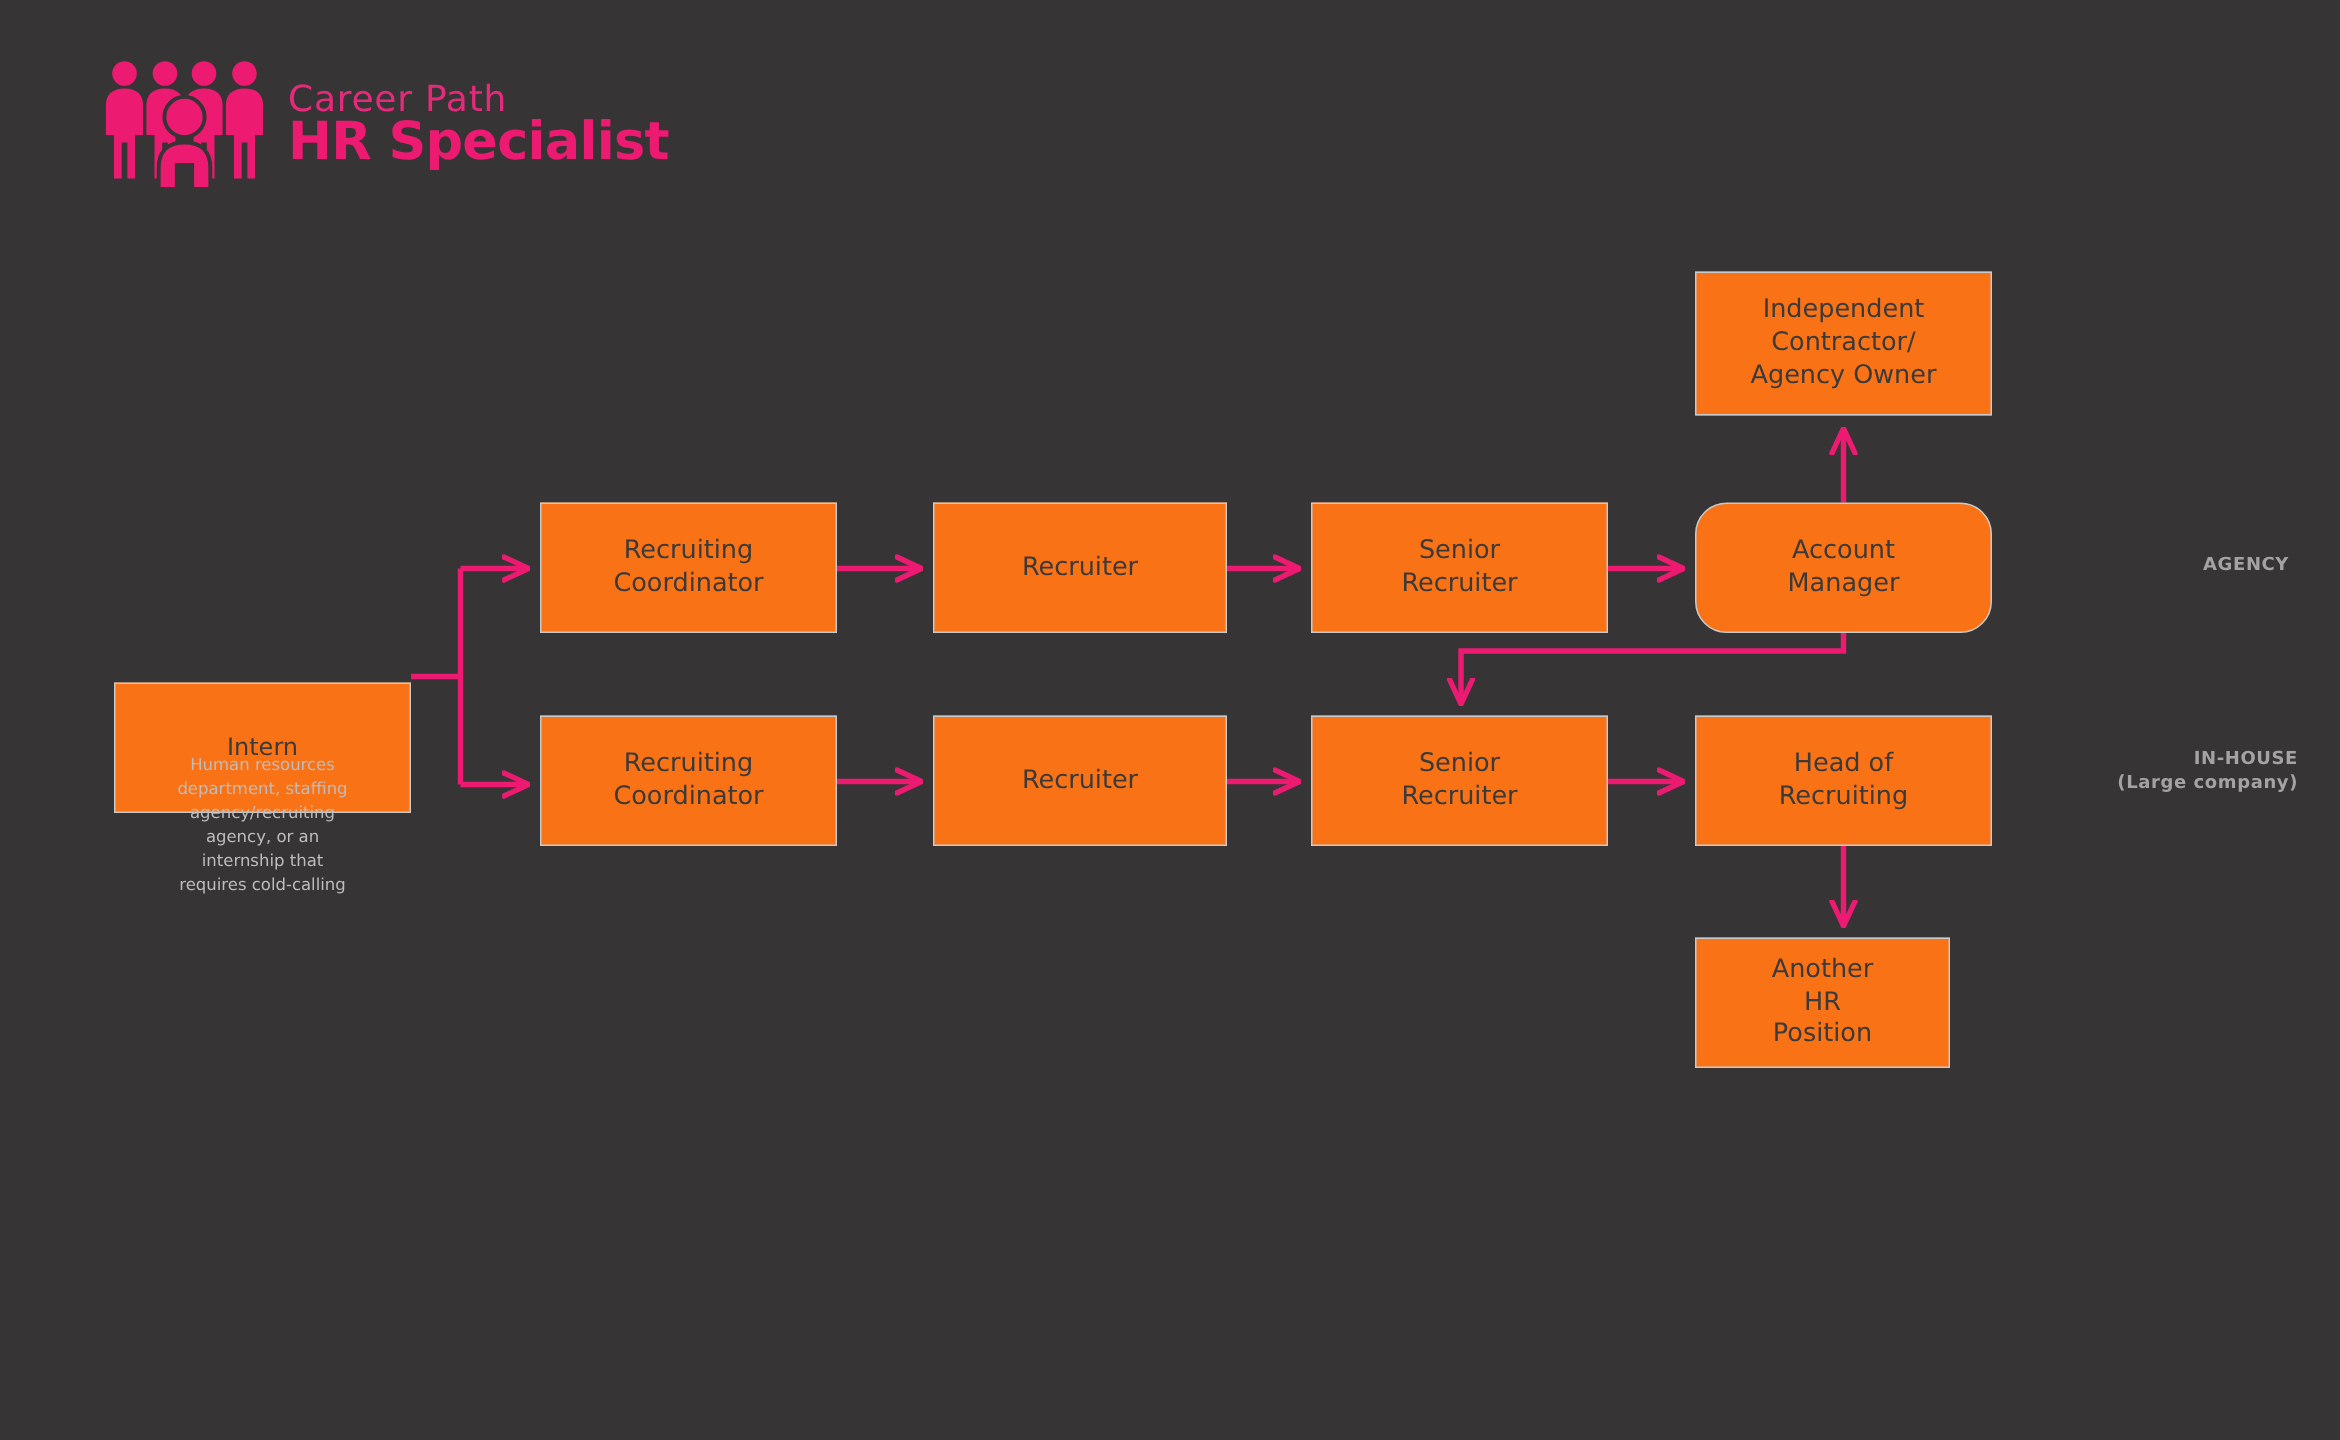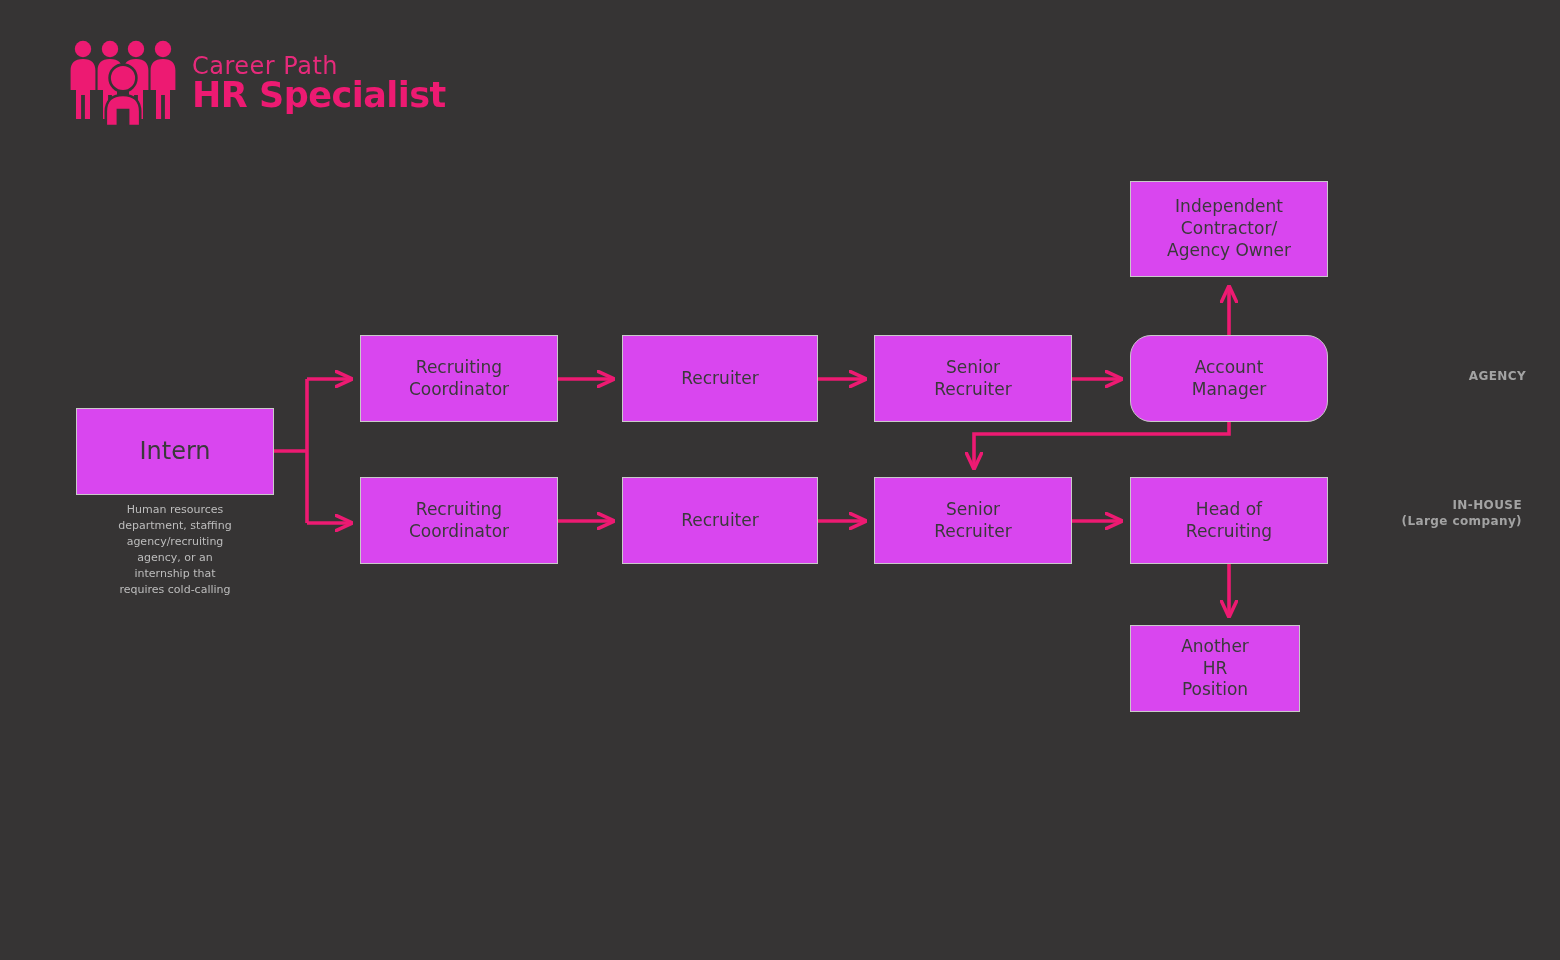--- a/index.html
+++ b/index.html
@@ -56,35 +56,35 @@
     font-weight: normal;
     color: #E62A7B;
     letter-spacing: 0.5px;
     margin-top: 7px;
     white-space: nowrap;
   }
 
   
   .node {
     position: absolute;
-    background: #d946ef;
+    background: #f97316;
     border: 1px solid #C9C9C9;
     box-sizing: border-box;
     display: flex;
     align-items: center;
     justify-content: center;
     text-align: center;
     color: #3A3A3A;
     font-family: "DejaVu Sans", sans-serif;
     font-size: 17px;
     line-height: 1.28;
     white-space: pre-line;
     padding: 4px 6px;
   }
-  .node.big-label { font-size: 24px; }
+  .node.big-label { font-size: 16px; margin-top: 47px; }
 
   
   #intern-caption {
     position: absolute;
     left: 76px;
     top: 502px;
     width: 198px;
     text-align: center;
     color: #BDBDBD;
     font-family: "DejaVu Sans", sans-serif;
@@ -99,21 +99,21 @@
     text-align: right;
     color: #a3a3a3;
     font-family: "DejaVu Sans", sans-serif;
     font-weight: bold;
     font-size: 12px;
     line-height: 1.3;
     letter-spacing: 0.4px;
     white-space: pre-line;
   }
   #label-agency { right: 34px; top: 369px; }
-  #label-inhouse { right: 38px; top: 498px; }
+  #label-inhouse { right: 28px; top: 498px; }
 
   
   #connectors {
     position: absolute;
     left: 0; top: 0;
     width: 1560px;
     height: 960px;
     pointer-events: none;
   }
 </style>

